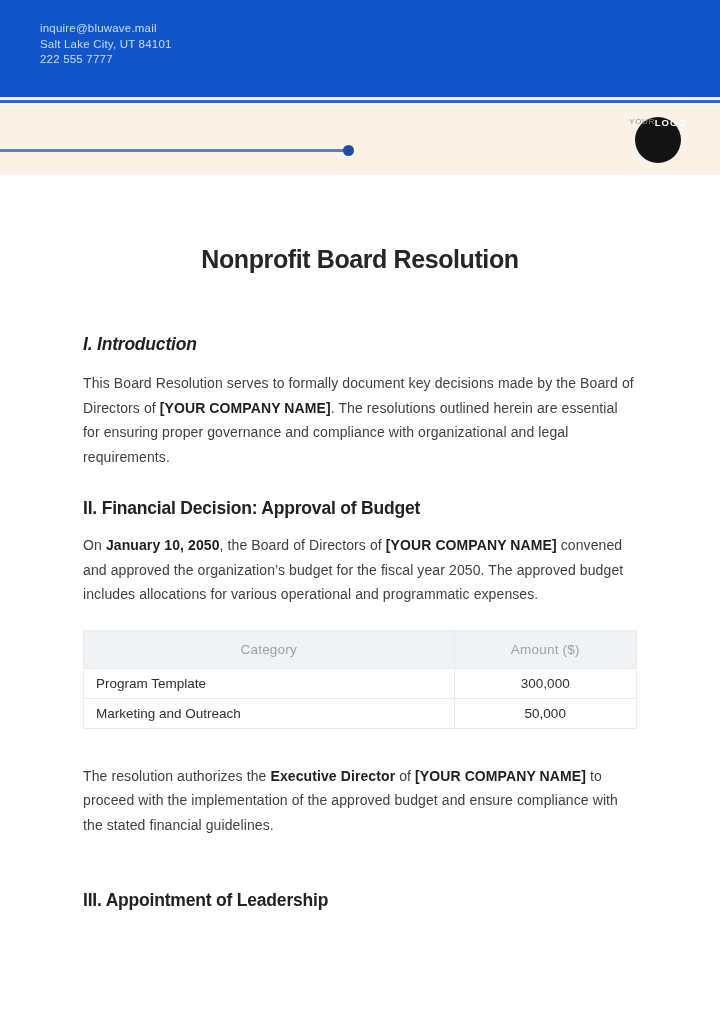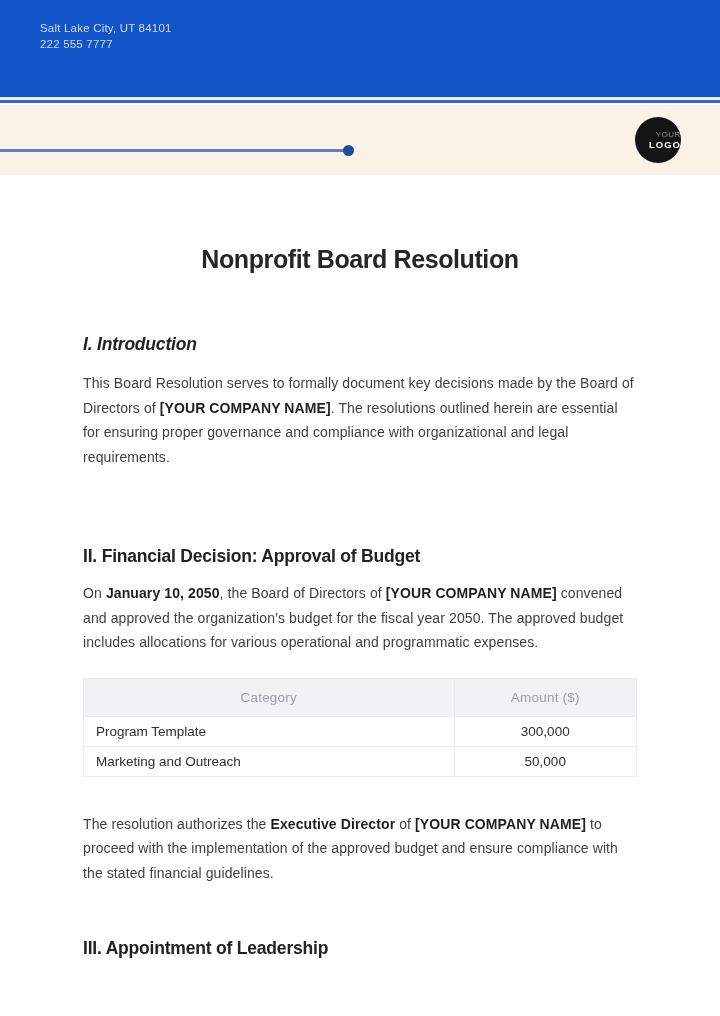--- a/index.html
+++ b/index.html
@@ -45,22 +45,22 @@
     border-radius:50%;
     background:#1e4da0;
   }
   .logo {
     position:absolute;
     right:39px; top:12px;
     width:46px; height:46px;
     border-radius:50%;
     background:#141414;
     display:flex;
-    flex-direction:column;
-    align-items:flex-end;
+    flex-direction:row;
+    align-items:flex-start;
     justify-content:center;
   }
   .logo .logo-your {
     color:#8f8f8f;
     font-size:8px;
     letter-spacing:.6px;
     line-height:9px;
   }
   .logo .logo-logo {
     color:#ffffff;
@@ -83,21 +83,21 @@
     letter-spacing:-.4px;
   }
   h2.sec {
     font-size:17.5px;
     line-height:22px;
     font-weight:700;
     color:#222222;
     letter-spacing:-.2px;
   }
   .sec-intro   { margin-top:60px;font-style:italic; }
-  .sec-fin     { margin-top:76px; }
+  .sec-fin     { margin-top:28px; }
   .sec-lead    { margin-top:52px; }
 
   p.body-text {
     font-size:14px;
     line-height:24.5px;
     color:#3f3f3f;
     letter-spacing:.1px;
   }
   .p-intro { margin-top:16px; }
   .p-fin   { margin-top:14px; }
@@ -129,20 +129,21 @@
   td.cell-category { text-align:left; padding-left:12px; }
   td.cell-amount   { text-align:center; }
   col.col-cat { width:67%; }
   col.col-amt { width:33%; }
 </style>
 </head>
 <body>
 
 <header>
   <div class="band">
+    <div class="line">inquire@bluwave.mail</div>
     <div class="line">Salt Lake City, UT 84101</div>
     <div class="line">222 555 7777</div>
   </div>
   <div class="sep-a"></div>
   <div class="sep-b"></div>
   <div class="sep-c"></div>
   <div class="cream">
     <div class="accent-line"></div>
     <div class="accent-dot"></div>
     <div class="logo">

